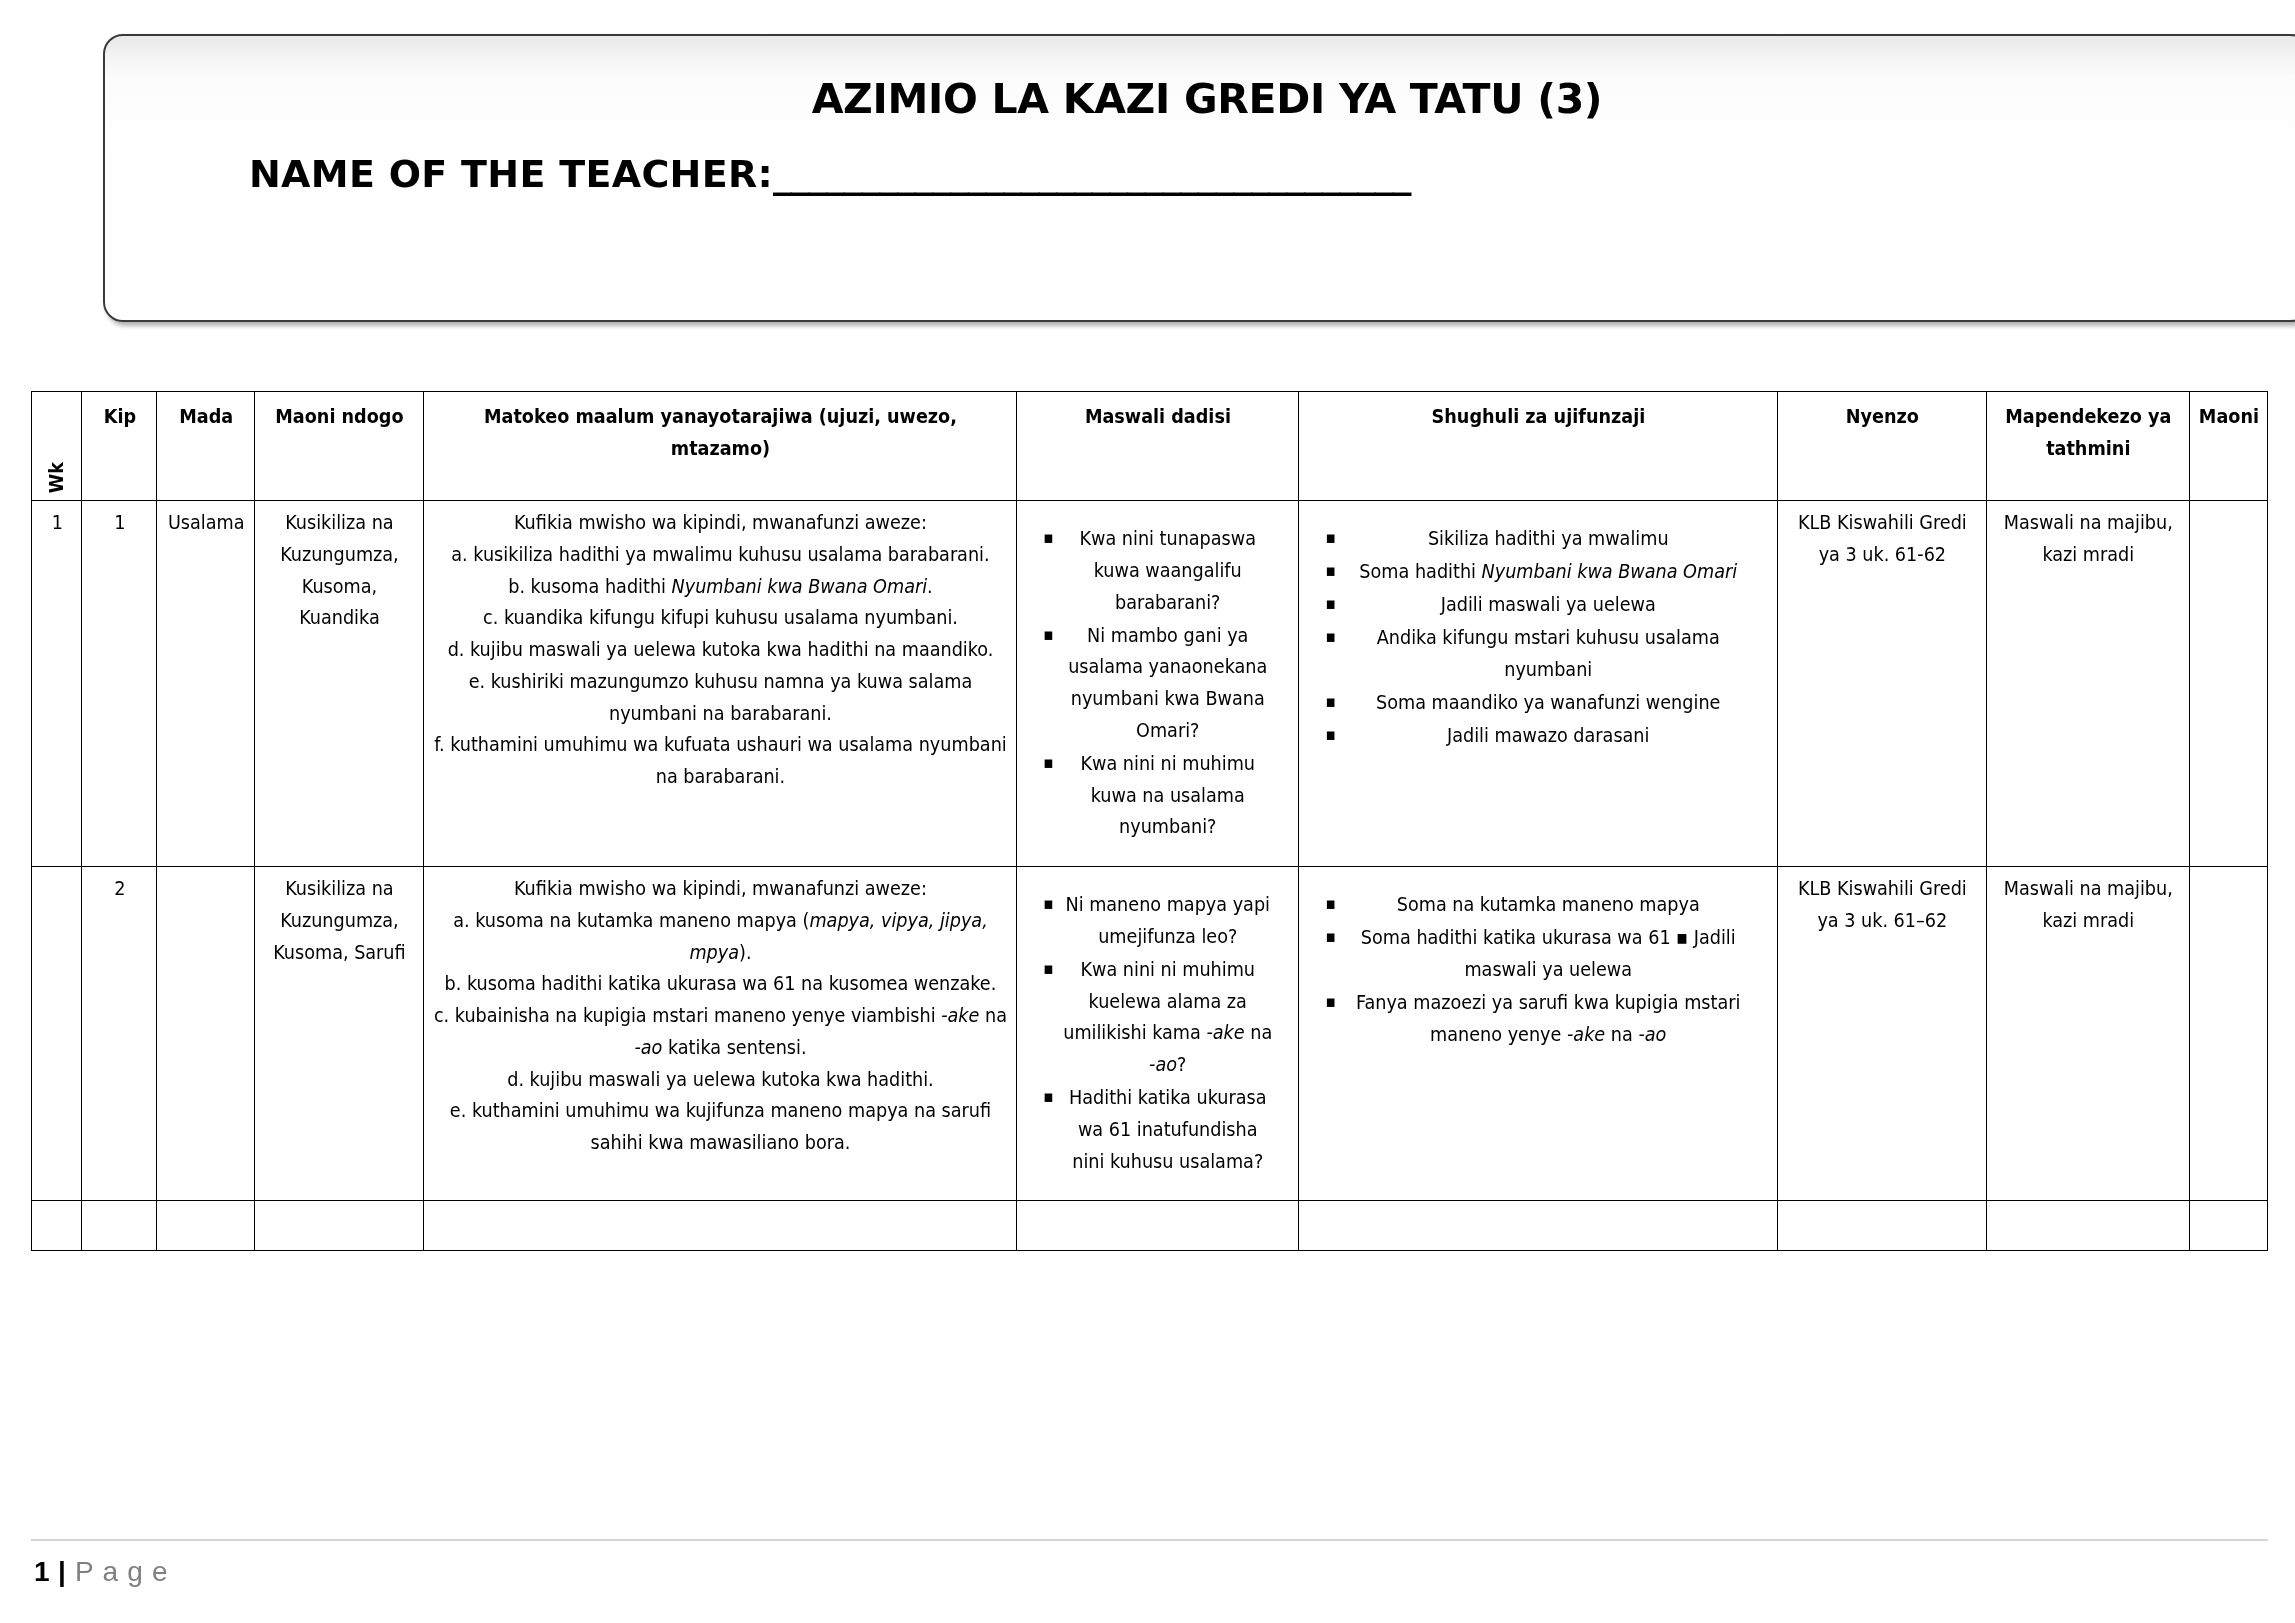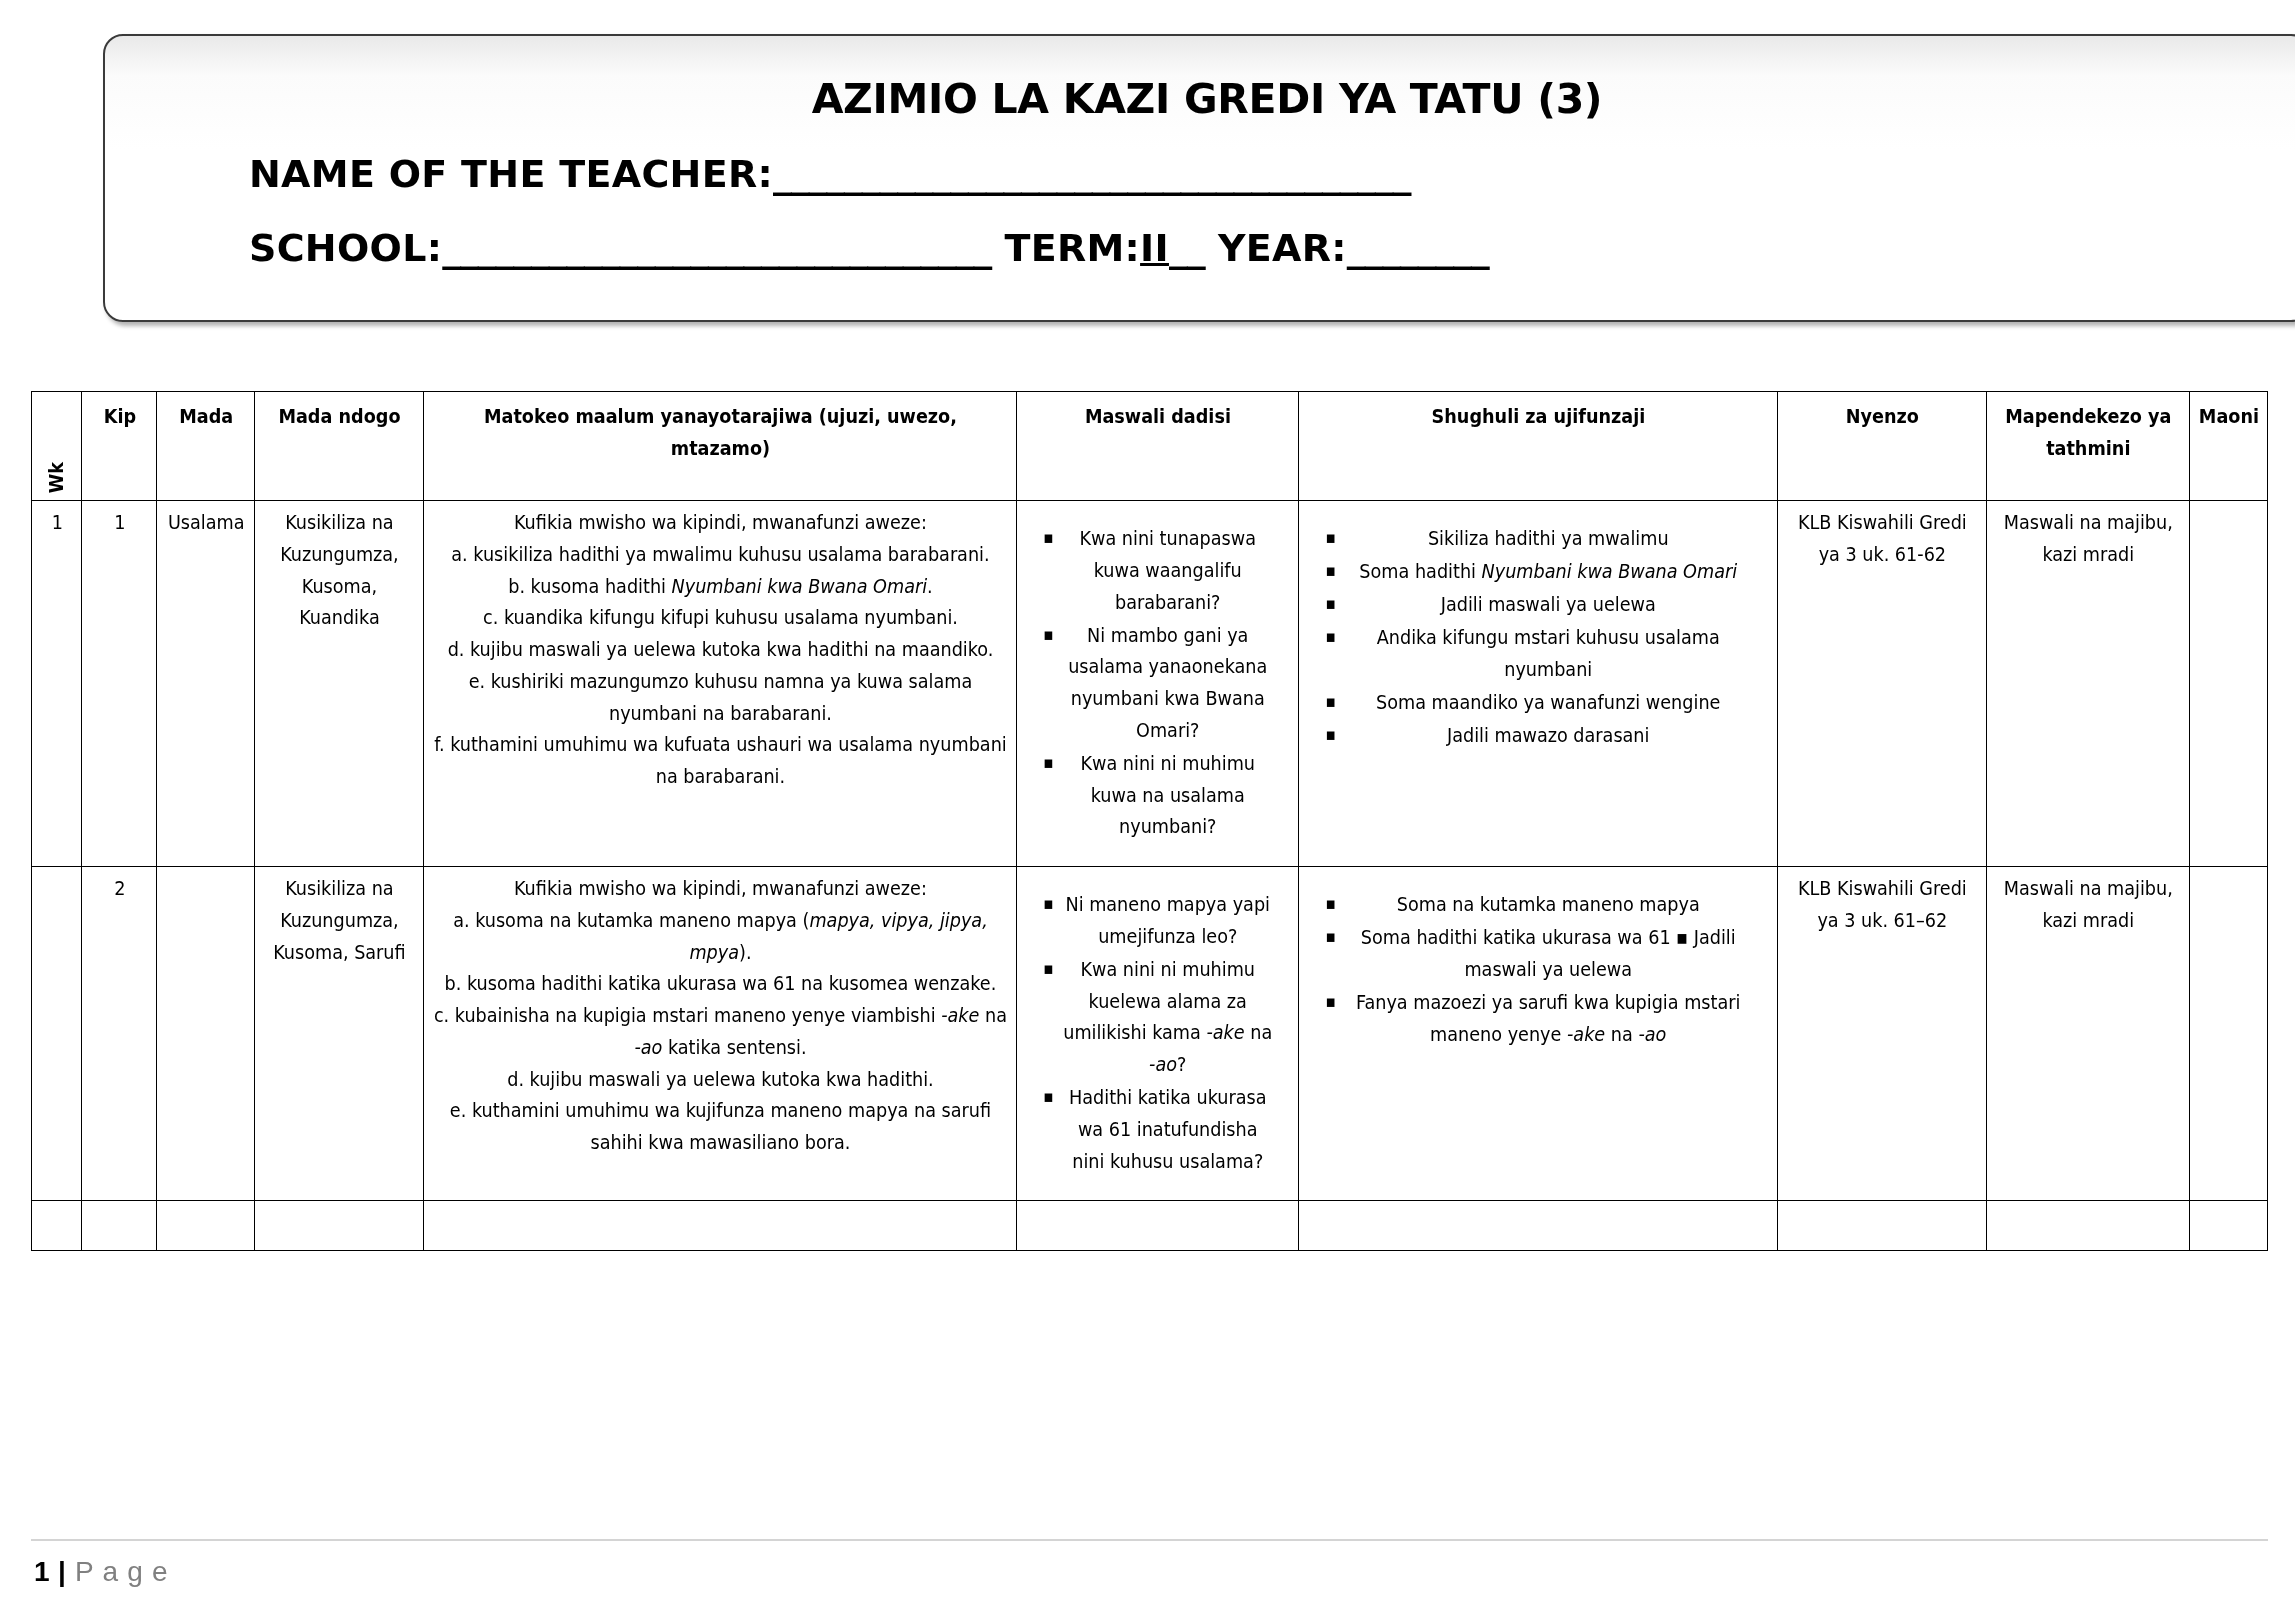--- a/index.html
+++ b/index.html
@@ -149,23 +149,20 @@
 </head>
 <body>
 
 <div class="header-box">
   <div class="doc-title">AZIMIO LA KAZI GREDI YA TATU (3)</div>
 
   <div class="field-line l1">
     <span>NAME OF THE TEACHER:</span><span class="blank">____________________________________</span>
   </div>
 
-  <div class="field-line l2">
-    <span>SCHOOL:</span><span class="blank">_______________________________</span>&nbsp;<span>TERM:</span><span class="term-val">II</span><span class="blank">__</span>&nbsp;<span>YEAR:</span><span class="blank">________</span>
-  </div>
 </div>
 
 <table class="sheet">
   <colgroup>
     <col class="c-wk">
       <col class="c-kip">
       <col class="c-mada">
       <col class="c-sub">
       <col class="c-out">
     <col class="c-q">
@@ -176,21 +173,21 @@
   </colgroup>
   <thead>
     <tr>
       <th class="center">
         <div class="vh-wrap">
             <span class="vertical-head">Wk</span>
           </div>
       </th>
       <th>Kip</th>
       <th class="center">Mada</th>
-      <th class="center">Mada ndogo</th>
+      <th class="center">Maoni ndogo</th>
       <th>Matokeo maalum yanayotarajiwa (ujuzi, uwezo, mtazamo)</th>
       <th class="center">Maswali dadisi</th>
       <th class="center">Shughuli za ujifunzaji</th>
       <th class="center">Nyenzo</th>
       <th>Mapendekezo ya tathmini</th>
       <th>Maoni</th>
     </tr>
   </thead>
   <tbody>
 

